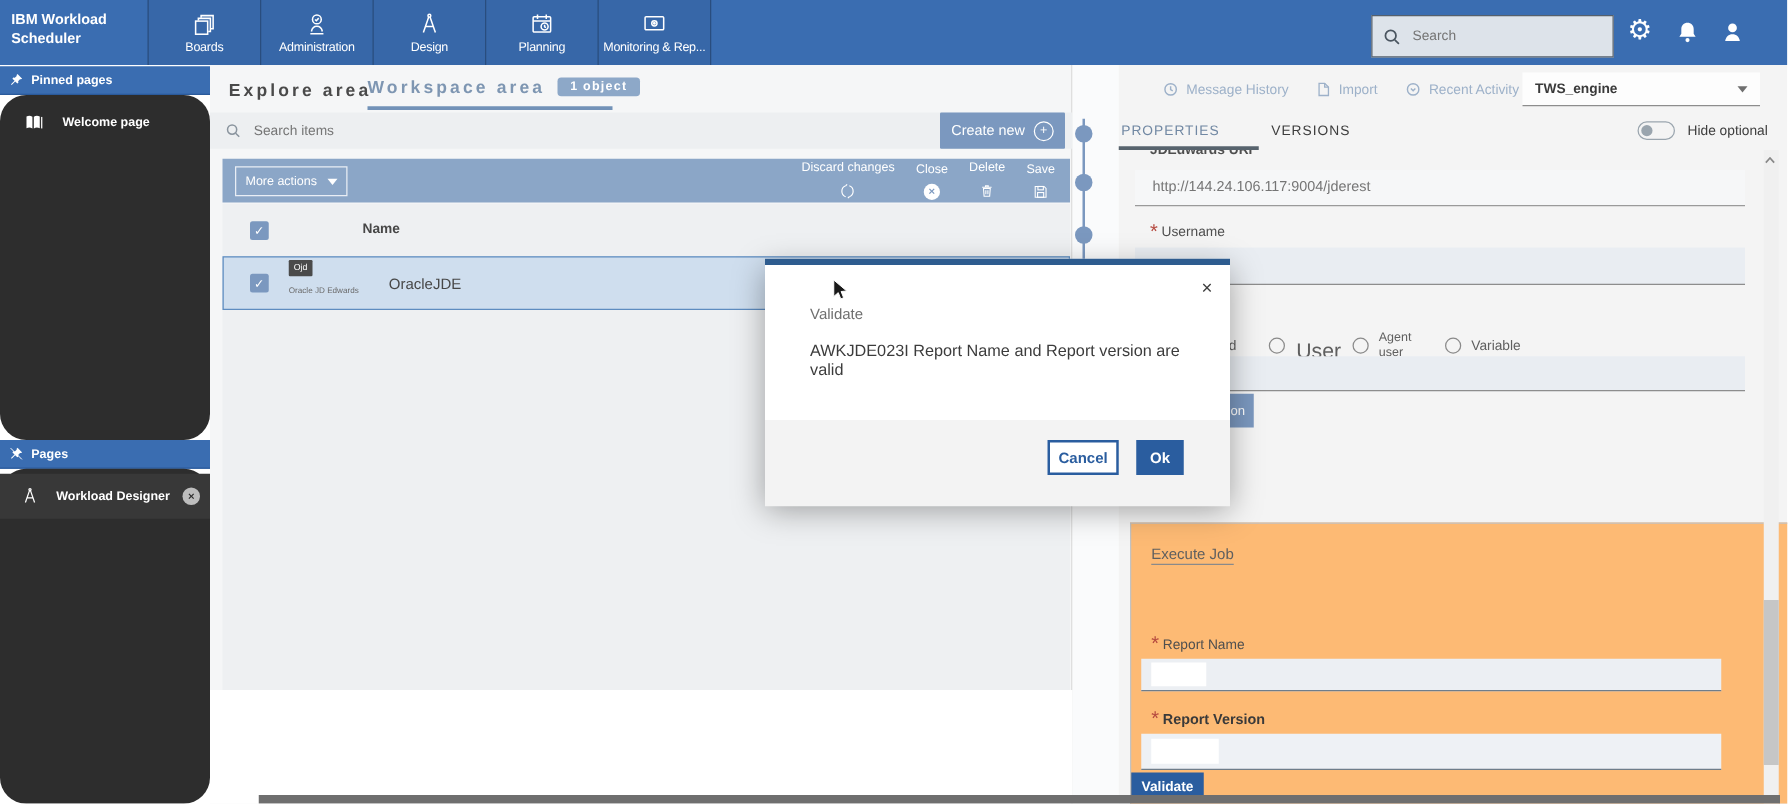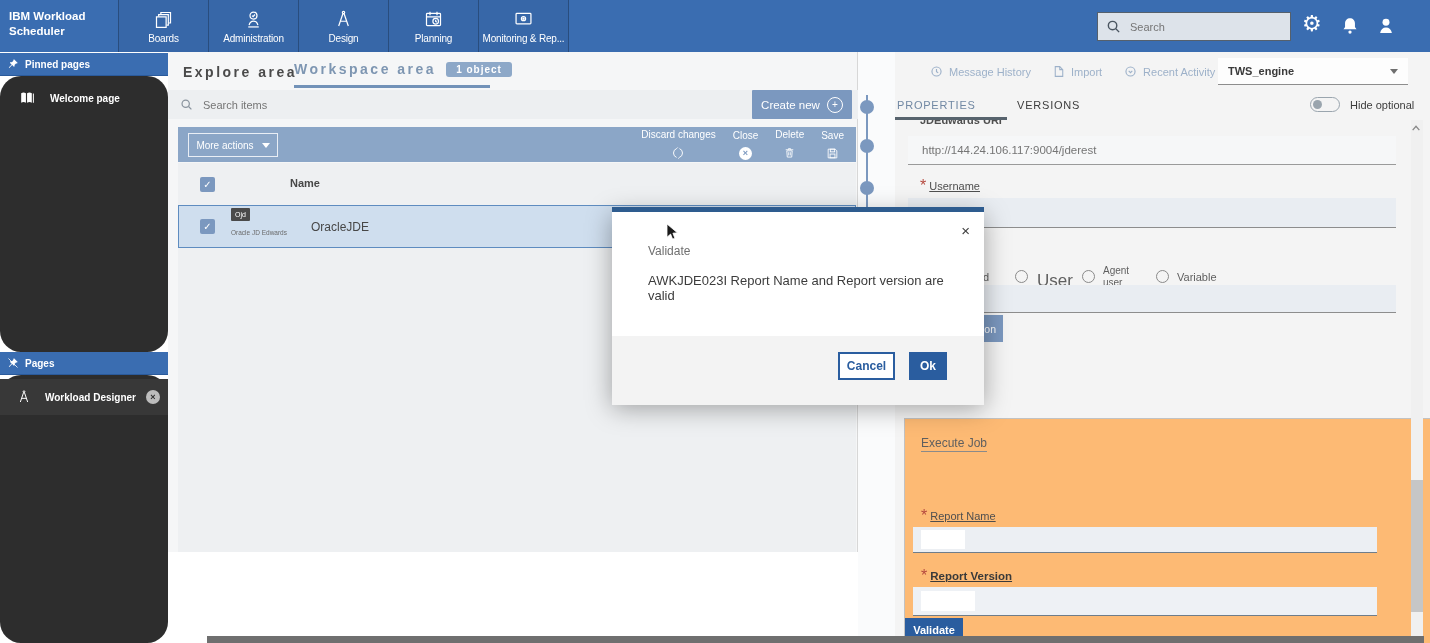--- a/index.html
+++ b/index.html
@@ -10,21 +10,21 @@
   svg{display:block;}
 
   
   .topnav{left:0;top:0;width:1430px;height:52px;background:#3a6db1;}
   .brand{left:9px;top:9px;width:104px;color:#fff;font-size:11.5px;font-weight:bold;line-height:1.3;}
   .navtabs{left:118px;top:0;height:60px;display:flex;}
   .navtab{width:89px;height:52px;display:flex;flex-direction:column;align-items:center;justify-content:center;
           background:rgba(0,0,0,.05);border-left:1px solid rgba(0,0,0,.25);cursor:pointer;}
   .navtab:last-child{border-right:1px solid rgba(0,0,0,.25);}
   .navlabel{font-size:10px;color:#fff;margin-top:3px;white-space:nowrap;letter-spacing:-0.2px;}
-  .topsearch{left:1097px;top:12px;width:194px;height:29px;background:#dde3ea;border:1px solid #55606c;
+  .topsearch{left:1097px;top:12px;width:194px;height:34px;background:#dde3ea;border:1px solid #55606c;
              display:flex;align-items:center;padding:12px 8px;}
   .topsearch input{border:0;background:transparent;outline:none;font-size:11px;color:#333;width:150px;
                    font-family:"Liberation Sans",sans-serif;margin-left:7px;}
   .gearglyph{color:#fff;font-size:22px;line-height:1;}
 
   
   .side-dark{background:#2d2d2d;border-radius:21px;}
   .side-head{background:#3a6db1;color:#fff;font-size:10px;font-weight:bold;display:flex;align-items:center;
              padding-left:7px;border-bottom:1px solid #2a5a9b;}
   .side-item-label{color:#fff;font-size:10px;font-weight:bold;}
@@ -63,21 +63,21 @@
   .rpanel{left:895px;top:52px;width:535px;height:591px;background:#f4f4f4;}
   .rlink{display:flex;align-items:center;gap:6px;color:#9db1c9;font-size:11px;cursor:pointer;white-space:nowrap;}
   .engine{left:323px;top:6px;width:190px;height:27px;background:#fdfdfd;border-bottom:1px solid #8d8d8d;
           display:flex;align-items:center;justify-content:space-between;padding:0 10px;cursor:pointer;}
   .engine-label{font-size:11px;font-weight:bold;color:#3a3a3a;}
   .caret-down-d{width:0;height:0;border-left:4px solid transparent;border-right:4px solid transparent;border-top:5px solid #6f6f6f;}
   .rtab{font-size:11px;letter-spacing:.8px;cursor:pointer;white-space:nowrap;}
   .toggle{width:30px;height:15px;border:1.5px solid #9aa5ae;border-radius:9px;position:relative;cursor:pointer;background:#f4f4f4;}
   .toggle .knob{position:absolute;left:2px;top:1.5px;width:9px;height:9px;border-radius:50%;background:#9aa5ae;}
   .field{background:#e9edf2;border-bottom:1px solid #8d8d8d;}
-  .flabel{font-size:11px;color:#4f4f4f;white-space:nowrap;text-decoration:underline;}
+  .flabel{font-size:11px;color:#4f4f4f;white-space:nowrap;}
   .req{color:#b5493f;margin-right:3px;}
   .radio{width:13px;height:13px;border:1.5px solid #8a8a8a;border-radius:50%;background:transparent;cursor:pointer;}
   .ebox{left:9px;top:366px;width:572px;height:226px;border:1px solid #c2c2c2;background:#fdba74;}
   .btn-validate{left:0px;top:199px;width:58px;height:24px;background:#2a5d9f;color:#fff;font-size:11px;font-weight:bold;
                 display:flex;align-items:center;justify-content:center;cursor:pointer;}
   .vscroll{left:516px;top:68px;width:12px;height:523px;background:#f0f0f0;}
   .vthumb{position:absolute;left:0;top:360px;width:12px;height:132px;background:#c6c6c6;}
 
   
   .modal{left:612px;top:207px;width:372px;height:193px;background:#fff;border-top:5px solid #2e5c8f;

